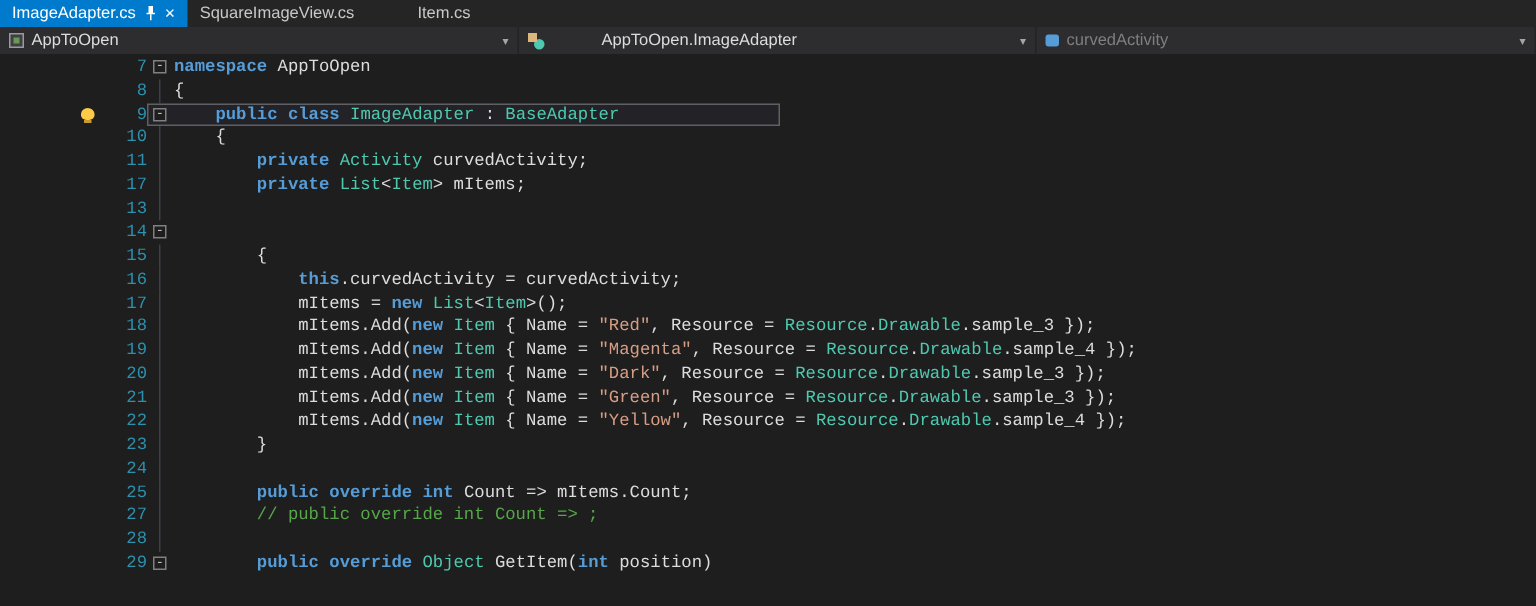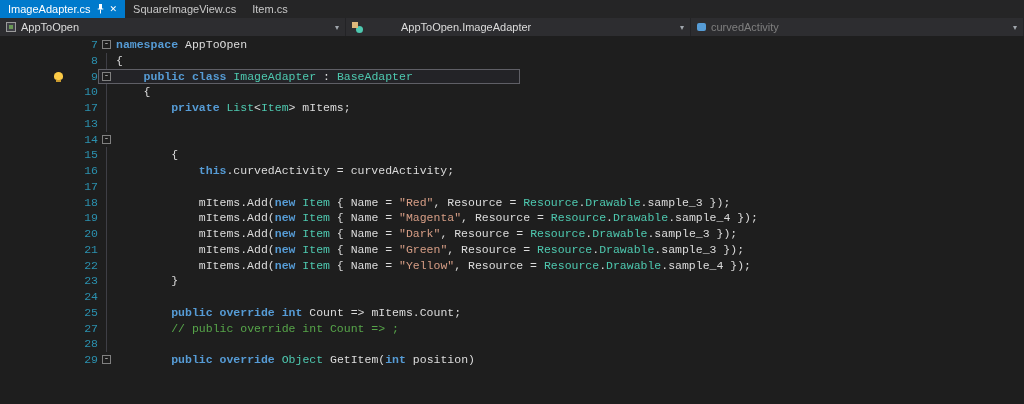--- a/index.html
+++ b/index.html
@@ -14,21 +14,21 @@
   
   .tabstrip {
     height:18px; background: var(--tabstripBg, #252526);
     display:flex; align-items:stretch; font-size:11px;
   }
   .tab {
     display:flex; align-items:center; gap:5px;
     padding:0 8px; color:#C8C8C8; cursor:default; white-space:nowrap;
   }
   .tab.active { background: var(--accent, #007ACC); color:#FFFFFF; }
-  .tab.gap { }
+  .tab.gap { margin-left:26px; }
   .tab .close { font-size:9px; line-height:9px; color:#FFFFFF; }
   .tab .pin { display:inline-flex; align-items:center; }
 
   
   .navbar {
     height:18px; background: var(--chromeBg, #2D2D30);
     display:flex; align-items:stretch; font-size:11px; color:#DCDCDC;
   }
   .nav-section {
     display:flex; align-items:center; gap:5px; padding:0 6px;
@@ -142,26 +142,27 @@
     <span class="chev">▾</span>
   </div>
 </div>
 
 <div class="editor">
   <div>
       <div class="code-line"><div class="glyph"></div><div class="lnum">7</div><div class="outline"><div class="fold-box">-</div></div><div class="codetext"><span class="k">namespace</span><span class="p"> AppToOpen</span></div></div>
       <div class="code-line"><div class="glyph"></div><div class="lnum">8</div><div class="outline"><div class="vline"></div></div><div class="codetext"><span class="p">{</span></div></div>
       <div class="code-line"><div class="hl-rect"></div><div class="glyph"><div class="bulb"></div></div><div class="lnum">9</div><div class="outline"><div class="fold-box">-</div></div><div class="codetext"><span class="p">    </span><span class="k">public</span><span class="p"> </span><span class="k">class</span><span class="p"> </span><span class="t">ImageAdapter</span><span class="p"> : </span><span class="t">BaseAdapter</span></div></div>
       <div class="code-line"><div class="glyph"></div><div class="lnum">10</div><div class="outline"><div class="vline"></div></div><div class="codetext"><span class="p">    {</span></div></div>
+      <div class="code-line"><div class="glyph"></div><div class="lnum">11</div><div class="outline"><div class="vline"></div></div><div class="codetext"><span class="p">        </span><span class="k">private</span><span class="p"> </span><span class="t">Activity</span><span class="p"> curvedActivity;</span></div></div>
       <div class="code-line"><div class="glyph"></div><div class="lnum">17</div><div class="outline"><div class="vline"></div></div><div class="codetext"><span class="p">        </span><span class="k">private</span><span class="p"> </span><span class="t">List</span><span class="p">&lt;</span><span class="t">Item</span><span class="p">&gt; mItems;</span></div></div>
       <div class="code-line"><div class="glyph"></div><div class="lnum">13</div><div class="outline"><div class="vline"></div></div><div class="codetext"></div></div>
       <div class="code-line"><div class="glyph"></div><div class="lnum">14</div><div class="outline"><div class="fold-box">-</div></div></div>
       <div class="code-line"><div class="glyph"></div><div class="lnum">15</div><div class="outline"><div class="vline"></div></div><div class="codetext"><span class="p">        {</span></div></div>
       <div class="code-line"><div class="glyph"></div><div class="lnum">16</div><div class="outline"><div class="vline"></div></div><div class="codetext"><span class="p">            </span><span class="k">this</span><span class="p">.curvedActivity = curvedActivity;</span></div></div>
-      <div class="code-line"><div class="glyph"></div><div class="lnum">17</div><div class="outline"><div class="vline"></div></div></div>
+      <div class="code-line"><div class="glyph"></div><div class="lnum">17</div><div class="outline"><div class="vline"></div></div><div class="codetext"><span class="p">            mItems = </span><span class="k">new</span><span class="p"> </span><span class="t">List</span><span class="p">&lt;</span><span class="t">Item</span><span class="p">&gt;();</span></div></div>
       <div class="code-line"><div class="glyph"></div><div class="lnum">18</div><div class="outline"><div class="vline"></div></div><div class="codetext"><span class="p">            mItems.Add(</span><span class="k">new</span><span class="p"> </span><span class="t">Item</span><span class="p"> { Name = </span><span class="s">"Red"</span><span class="p">, Resource = </span><span class="t">Resource</span><span class="p">.</span><span class="t">Drawable</span><span class="p">.sample_3 });</span></div></div>
       <div class="code-line"><div class="glyph"></div><div class="lnum">19</div><div class="outline"><div class="vline"></div></div><div class="codetext"><span class="p">            mItems.Add(</span><span class="k">new</span><span class="p"> </span><span class="t">Item</span><span class="p"> { Name = </span><span class="s">"Magenta"</span><span class="p">, Resource = </span><span class="t">Resource</span><span class="p">.</span><span class="t">Drawable</span><span class="p">.sample_4 });</span></div></div>
       <div class="code-line"><div class="glyph"></div><div class="lnum">20</div><div class="outline"><div class="vline"></div></div><div class="codetext"><span class="p">            mItems.Add(</span><span class="k">new</span><span class="p"> </span><span class="t">Item</span><span class="p"> { Name = </span><span class="s">"Dark"</span><span class="p">, Resource = </span><span class="t">Resource</span><span class="p">.</span><span class="t">Drawable</span><span class="p">.sample_3 });</span></div></div>
       <div class="code-line"><div class="glyph"></div><div class="lnum">21</div><div class="outline"><div class="vline"></div></div><div class="codetext"><span class="p">            mItems.Add(</span><span class="k">new</span><span class="p"> </span><span class="t">Item</span><span class="p"> { Name = </span><span class="s">"Green"</span><span class="p">, Resource = </span><span class="t">Resource</span><span class="p">.</span><span class="t">Drawable</span><span class="p">.sample_3 });</span></div></div>
       <div class="code-line"><div class="glyph"></div><div class="lnum">22</div><div class="outline"><div class="vline"></div></div><div class="codetext"><span class="p">            mItems.Add(</span><span class="k">new</span><span class="p"> </span><span class="t">Item</span><span class="p"> { Name = </span><span class="s">"Yellow"</span><span class="p">, Resource = </span><span class="t">Resource</span><span class="p">.</span><span class="t">Drawable</span><span class="p">.sample_4 });</span></div></div>
       <div class="code-line"><div class="glyph"></div><div class="lnum">23</div><div class="outline"><div class="vline"></div></div><div class="codetext"><span class="p">        }</span></div></div>
       <div class="code-line"><div class="glyph"></div><div class="lnum">24</div><div class="outline"><div class="vline"></div></div><div class="codetext"></div></div>
       <div class="code-line"><div class="glyph"></div><div class="lnum">25</div><div class="outline"><div class="vline"></div></div><div class="codetext"><span class="p">        </span><span class="k">public</span><span class="p"> </span><span class="k">override</span><span class="p"> </span><span class="k">int</span><span class="p"> Count =&gt; mItems.Count;</span></div></div>
       <div class="code-line"><div class="glyph"></div><div class="lnum">27</div><div class="outline"><div class="vline"></div></div><div class="codetext"><span class="p">        </span><span class="c">// public override int Count =&gt; ;</span></div></div>
       <div class="code-line"><div class="glyph"></div><div class="lnum">28</div><div class="outline"><div class="vline"></div></div><div class="codetext"></div></div>

